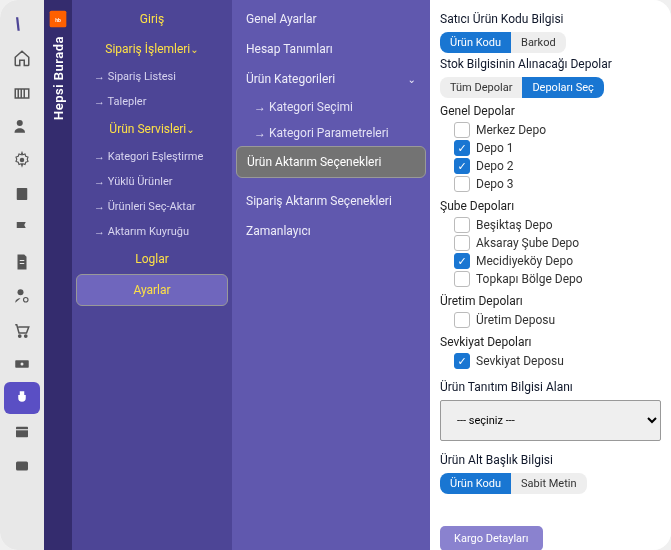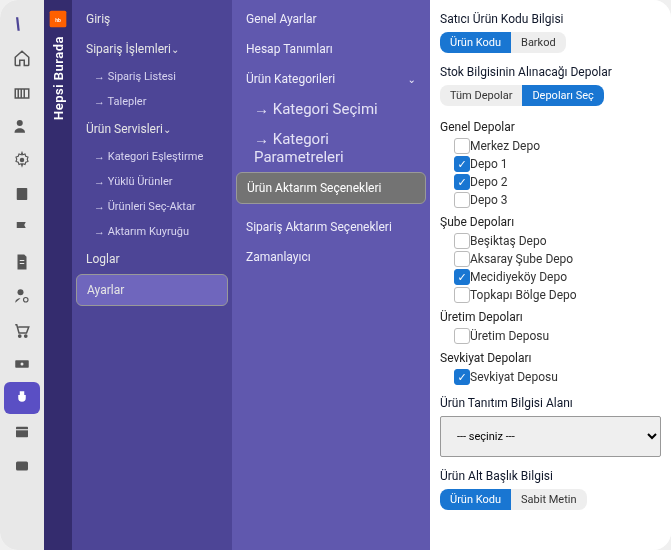--- a/index.html
+++ b/index.html
@@ -7,35 +7,35 @@
 .app{display:flex;height:550px;background:#fff;border-radius:18px;overflow:hidden}
 .iconbar{width:44px;background:#e8e8e8;display:flex;flex-direction:column;padding-top:8px;gap:2px}
 .iconbar .ico{width:36px;height:32px;margin:0 auto;display:flex;align-items:center;justify-content:center;color:#555;border-radius:6px}
 .iconbar .ico.active{background:#5a4fc4;color:#fff}
 .iconbar .ico svg{width:18px;height:18px}
 .brand{width:28px;background:#342c6e;display:flex;flex-direction:column;align-items:center;padding-top:8px;color:#fff;font-size:13px;font-weight:600}
 .brand .logo{width:22px;height:22px;margin-bottom:6px;display:flex;align-items:center;justify-content:center}
 .brand .logo svg{width:20px;height:20px}
 .brand .vtext{writing-mode:vertical-rl;transform:rotate(180deg);letter-spacing:0.5px}
 .nav1{width:160px;background:#4d4596;display:flex;flex-direction:column;padding:4px}
-.nav1 .item{color:#e5e5e5;font-size:12px;padding:8px 10px;border-radius:6px;display:flex;align-items:center;justify-content:flex-start;cursor:pointer}
+.nav1 .item{color:#fde047;font-size:12px;padding:8px 10px;border-radius:6px;display:flex;align-items:center;justify-content:center;cursor:pointer}
 .nav1 .sub{color:#d8d5ef;font-size:11px;padding:6px 10px 6px 18px;border-radius:6px;cursor:pointer}
 .nav1 .item.sel,.nav1 .sub.sel{background:#6f66bd}
 .nav2{width:198px;background:#6058ae;display:flex;flex-direction:column;padding:4px}
 .nav2 .item{color:#eeedf9;font-size:12px;padding:8px 10px;border-radius:6px;display:flex;align-items:center;justify-content:space-between;cursor:pointer}
-.nav2 .sub{color:#e4e2f5;font-size:15px;padding:6px 10px 6px 18px;border-radius:6px;cursor:pointer}
+.nav2 .sub{color:#e4e2f5;font-size:12px;padding:6px 10px 6px 18px;border-radius:6px;cursor:pointer}
 .nav2 .item.sel{background:#737373;color:#fff}
 .chev{font-size:10px}
 .panel{flex:1;background:#fff;padding:8px 10px;overflow-y:auto;font-size:12px;color:#333}
 .sect{font-size:12px;color:#0f172a;margin:4px 0 6px}
-.toggle{display:inline-flex;border-radius:8px;overflow:hidden;margin-bottom:8px}
+.toggle{display:inline-flex;border-radius:8px;overflow:hidden;margin-bottom:0}
 .toggle span{padding:4px 10px;font-size:11px;background:#eee;cursor:pointer}
 .toggle span.on{background:#1976d2;color:#fff}
 .grp{font-size:12px;color:#222;margin:6px 0 3px}
-.cb{display:flex;align-items:center;padding:1px 0 1px 14px;font-size:12px}
+.cb{display:flex;align-items:center;gap:6px;padding:1px 0 1px 14px;font-size:12px}
 .cb .box{width:16px;height:16px;border:1px solid #bbb;border-radius:3px;display:flex;align-items:center;justify-content:center;background:#fff}
 .cb .box.on{background:#1976d2;border-color:#1976d2;color:#fff;font-size:11px}
 .sel{width:100%;padding:12px;font-size:11px;border:1px solid #999;border-radius:2px;margin-bottom:8px}
 .cargo{display:inline-block;background:#8a82cf;color:#fff;font-size:11px;padding:6px 14px;border-radius:5px;margin:24px 0}
 </style>
 </head>
 <body>
 
 <div class="app">
   <div class="iconbar">

